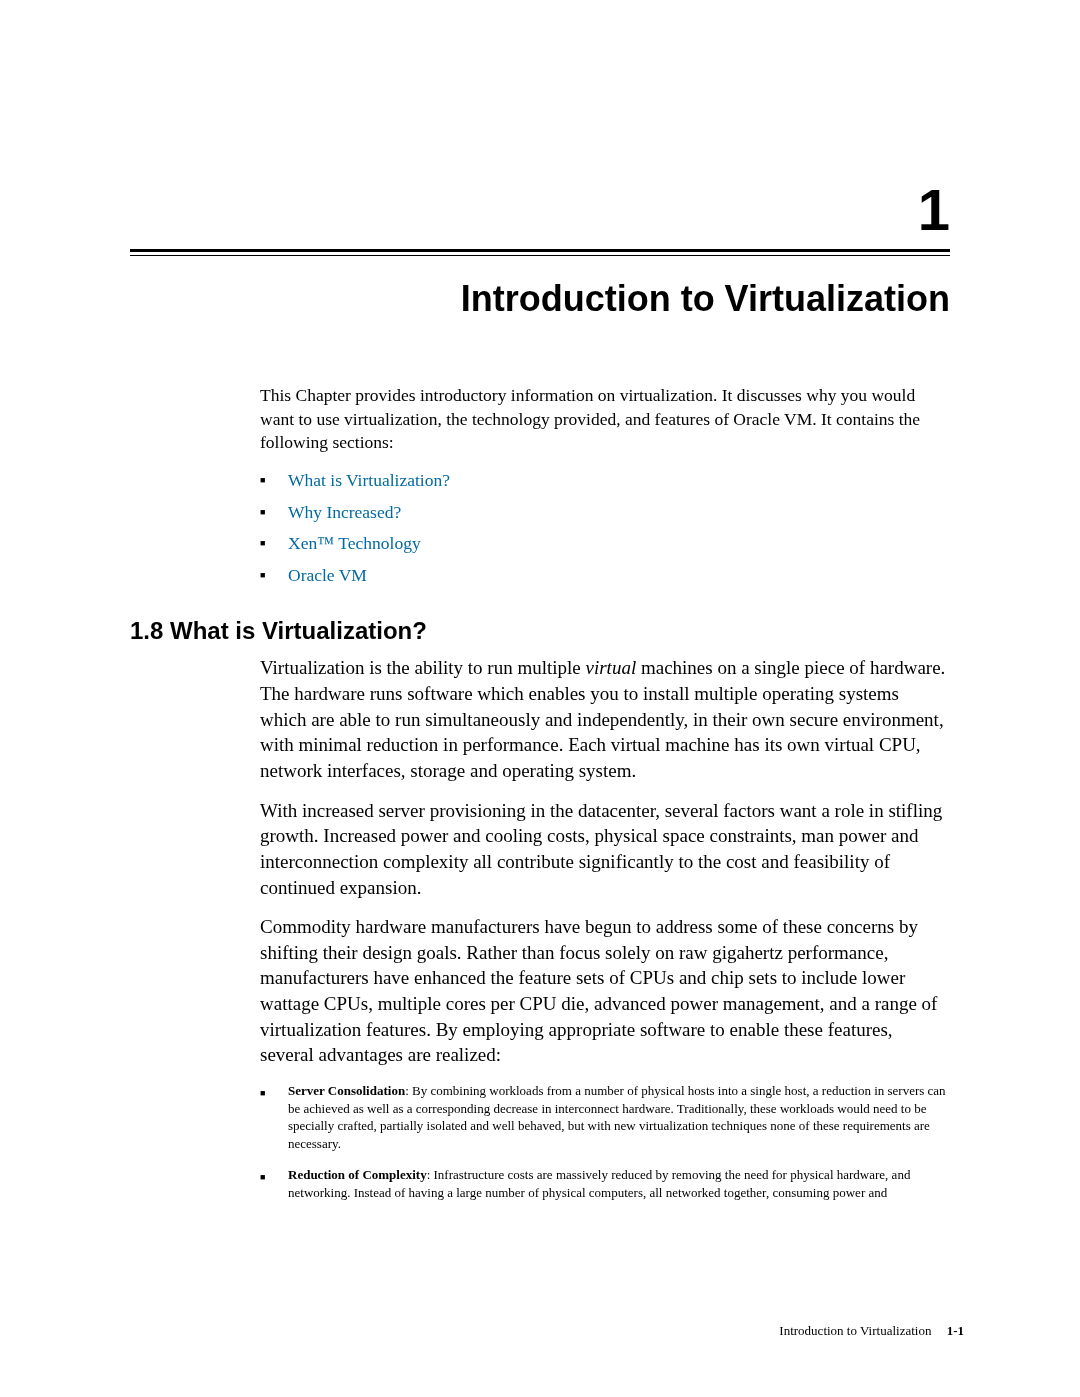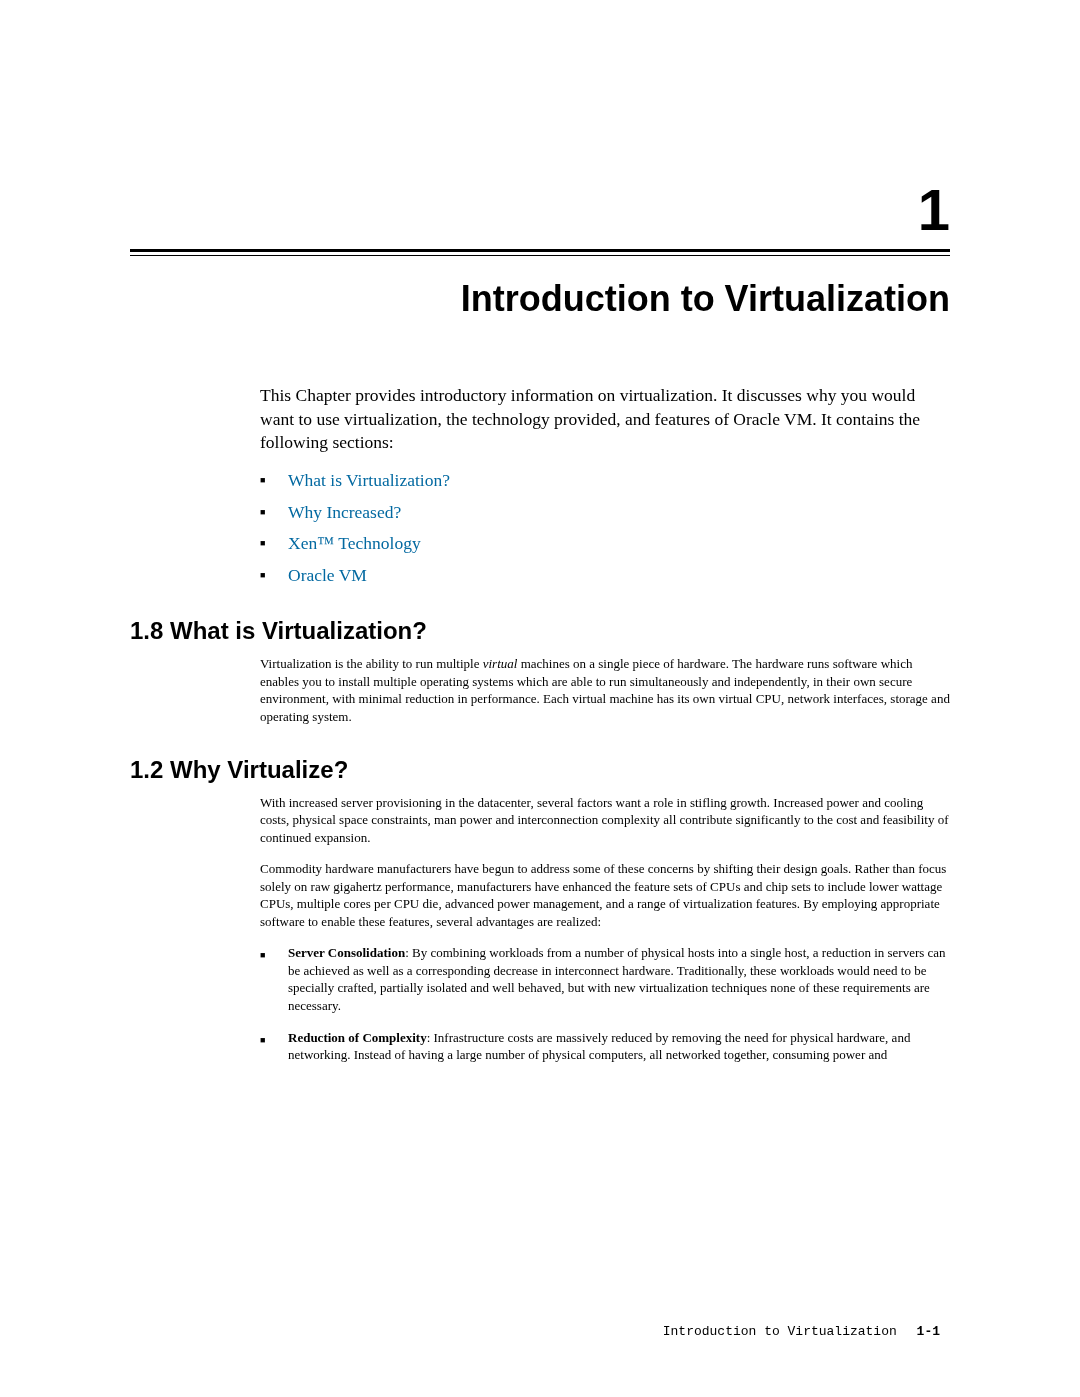--- a/index.html
+++ b/index.html
@@ -68,21 +68,21 @@
       text-decoration: none;
     }
     .section-heading {
       font-family: "Helvetica Neue", Helvetica, Arial, sans-serif;
       font-size: 24px;
       font-weight: bold;
       margin-top: 30px;
       margin-bottom: 10px;
     }
     .body-text {
-      font-size: 13px;
+      font-size: 19px;
       line-height: 1.35;
       margin-left: 130px;
       margin-bottom: 14px;
     }
     .body-text em { font-style: italic; }
     .bullet-list {
       margin-left: 130px;
       list-style: none;
     }
     .bullet-list li {
@@ -97,22 +97,22 @@
       position: absolute;
       left: 0;
       top: 5px;
       font-size: 9px;
       color: #000;
     }
     .bullet-list strong { font-weight: bold; }
     .footer {
       position: absolute;
       bottom: 58px;
-      right: 140px;
-      font-family: Liberation Mono, monospace;
+      right: 116px;
+      font-family: Liberation Serif, serif;
       font-size: 13px;
     }
     .footer .title-part { font-weight: normal; }
     .footer .page-part { font-weight: bold; margin-left: 12px; }
   </style>
 </head>
 <body>
 
 <div class="page">
   <div class="chapter-number">1</div>
@@ -127,21 +127,20 @@
     <li><a href="#">Why Increased?</a></li>
     <li><a href="#">Xen™ Technology</a></li>
     <li><a href="#">Oracle VM</a></li>
   </ul>
 
   <h2 class="section-heading">1.8  What is Virtualization?</h2>
   <p class="body-text">
     <span>Virtualization is the ability to run multiple </span><em>virtual</em><span> machines on a single piece of hardware. The hardware runs software which enables you to install multiple operating systems which are able to run simultaneously and independently, in their own secure environment, with minimal reduction in performance. Each virtual machine has its own virtual CPU, network interfaces, storage and operating system.</span>
   </p>
 
-  <h2 class="section-heading">1.2  Why Virtualize?</h2>
   <p class="body-text">With increased server provisioning in the datacenter, several factors want a role in stifling growth. Increased power and cooling costs, physical space constraints, man power and interconnection complexity all contribute significantly to the cost and feasibility of continued expansion.</p>
   <p class="body-text">Commodity hardware manufacturers have begun to address some of these concerns by shifting their design goals. Rather than focus solely on raw gigahertz performance, manufacturers have enhanced the feature sets of CPUs and chip sets to include lower wattage CPUs, multiple cores per CPU die, advanced power management, and a range of virtualization features. By employing appropriate software to enable these features, several advantages are realized:</p>
 
   <ul class="bullet-list">
     <li>
       <strong>Server Consolidation</strong><span>: By combining workloads from a number of physical hosts into a single host, a reduction in servers can be achieved as well as a corresponding decrease in interconnect hardware. Traditionally, these workloads would need to be specially crafted, partially isolated and well behaved, but with new virtualization techniques none of these requirements are necessary.</span>
     </li>
     <li>
       <strong>Reduction of Complexity</strong><span>: Infrastructure costs are massively reduced by removing the need for physical hardware, and networking. Instead of having a large number of physical computers, all networked together, consuming power and</span>
     </li>

